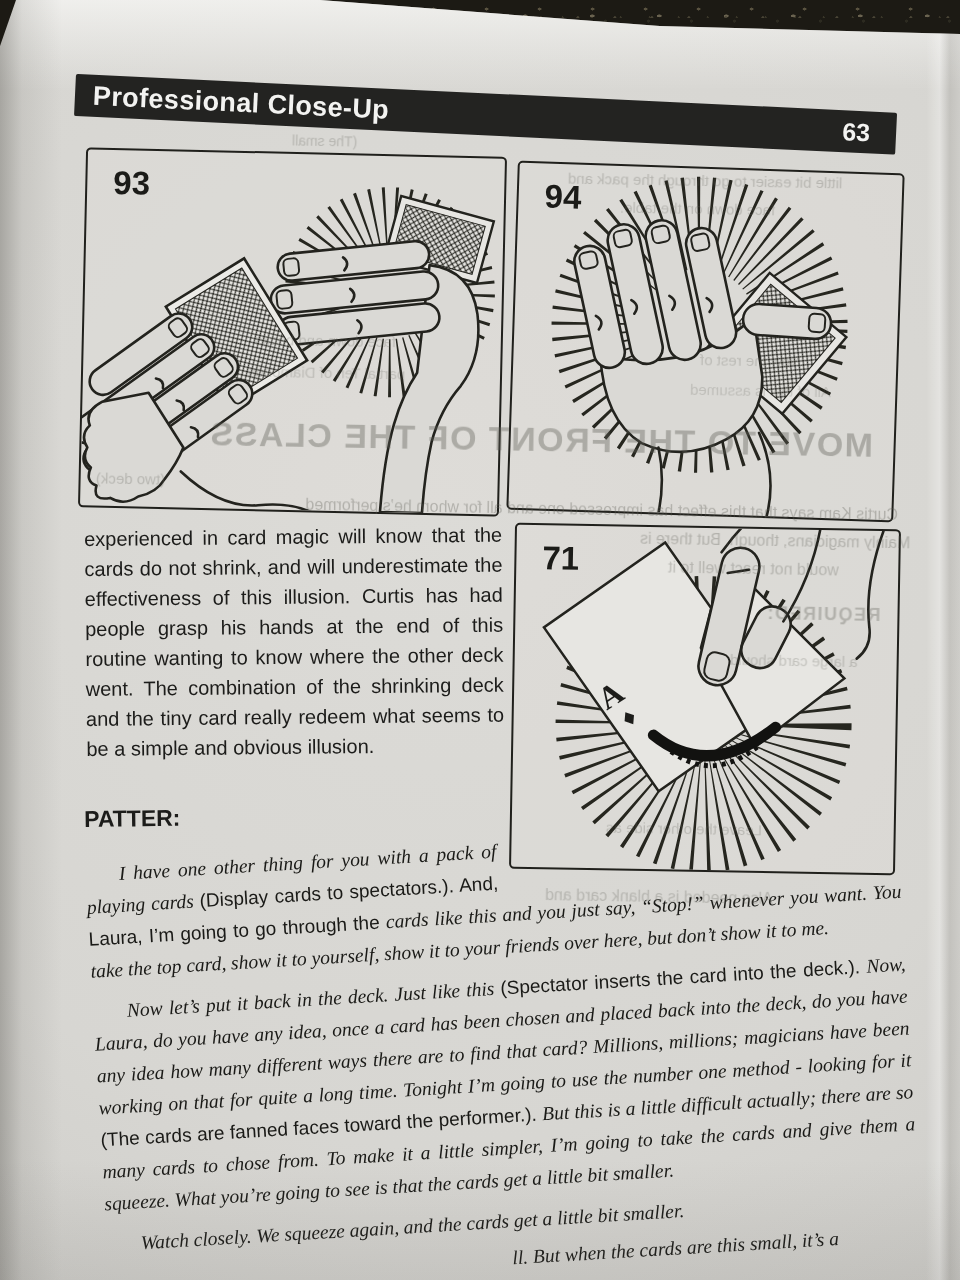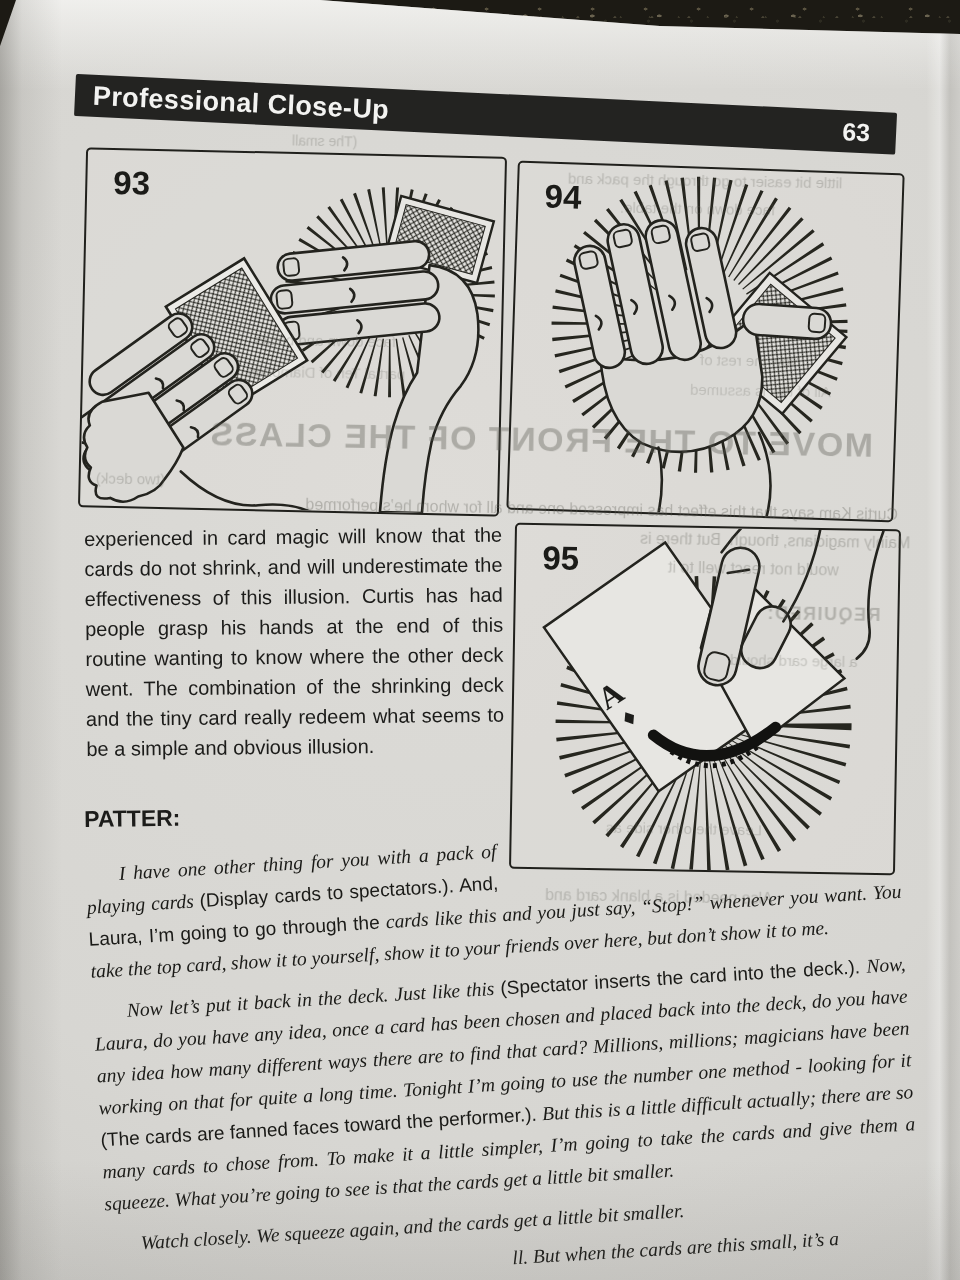--- a/index.html
+++ b/index.html
@@ -154,21 +154,21 @@
             <rect class="hand" x="232" y="150" width="88" height="31" rx="15.5"></rect>
             <rect class="nail" x="298" y="156" width="16" height="18" rx="5"></rect>
           </g>
         </g>
         <path class="ln" d="M148 280 Q156 312 150 347"></path>
         <path class="ln" d="M248 262 Q268 304 258 347"></path>
       </svg>
     </div>
 
     <div class="figbox" id="fig95">
-      <div class="fignum">95</div>
+      <div class="fignum">71</div>
       <svg class="figsvg" viewBox="0 0 382 342">
         <circle class="fan" cx="190" cy="196" r="88" stroke-width="120" stroke-dasharray="2.2 8.8"></circle>
         <g transform="rotate(-36 150 150)">
           <rect class="cardw" x="80" y="40" width="148" height="200"></rect>
         </g>
         <path class="cardw" d="M208 30 L330 148 L242 218 L186 120 Z"></path>
         <path d="M140 208 Q196 252 262 198" stroke="#121210" stroke-width="11" fill="none" stroke-linecap="round"></path>
         <path d="M158 224 Q200 254 244 218" stroke="#121210" stroke-width="5" fill="none" stroke-dasharray="4 5"></path>
         <g transform="rotate(-34 100 170)">
           <text x="86" y="178" font-family="'Liberation Serif',serif" font-size="32" font-weight="bold" fill="#1d1d1a">A</text>

